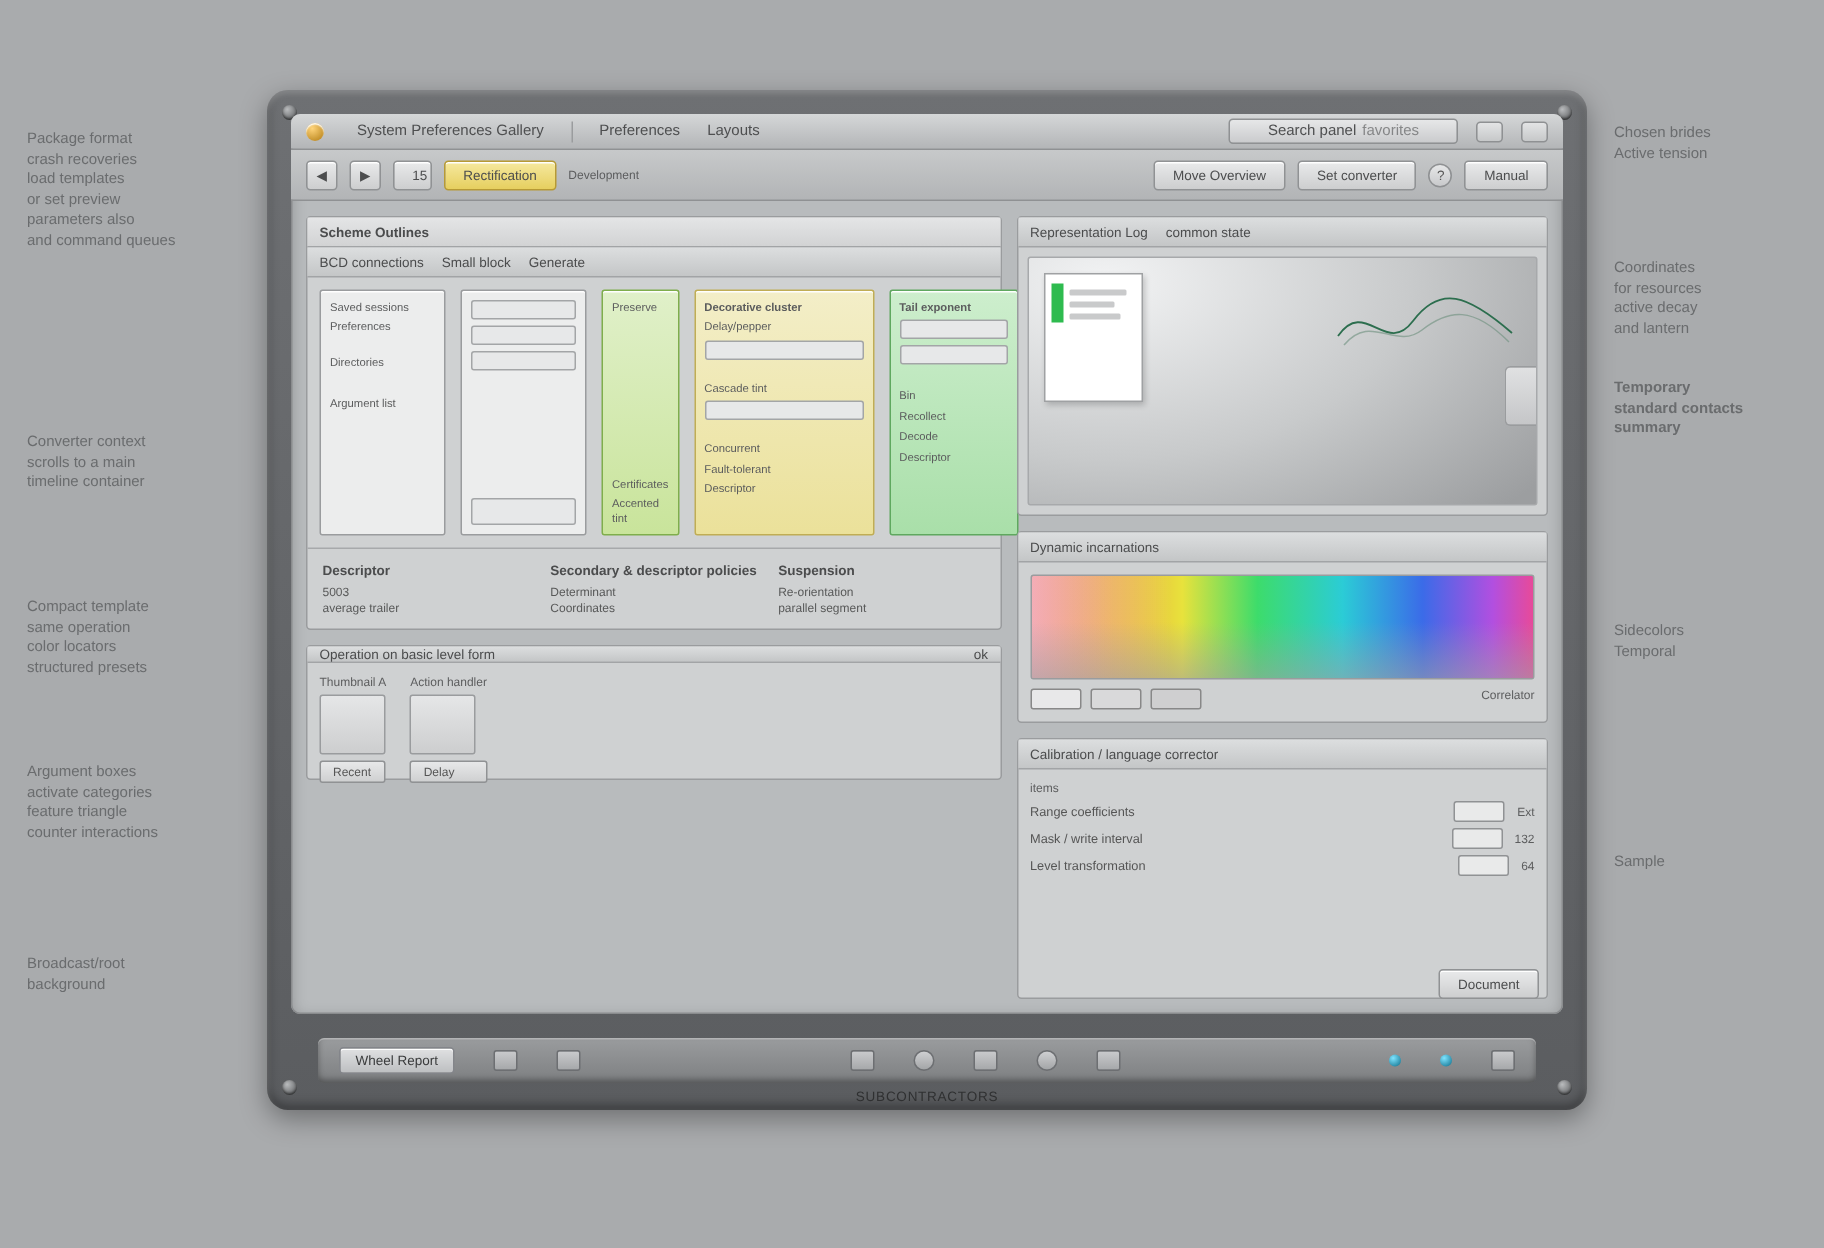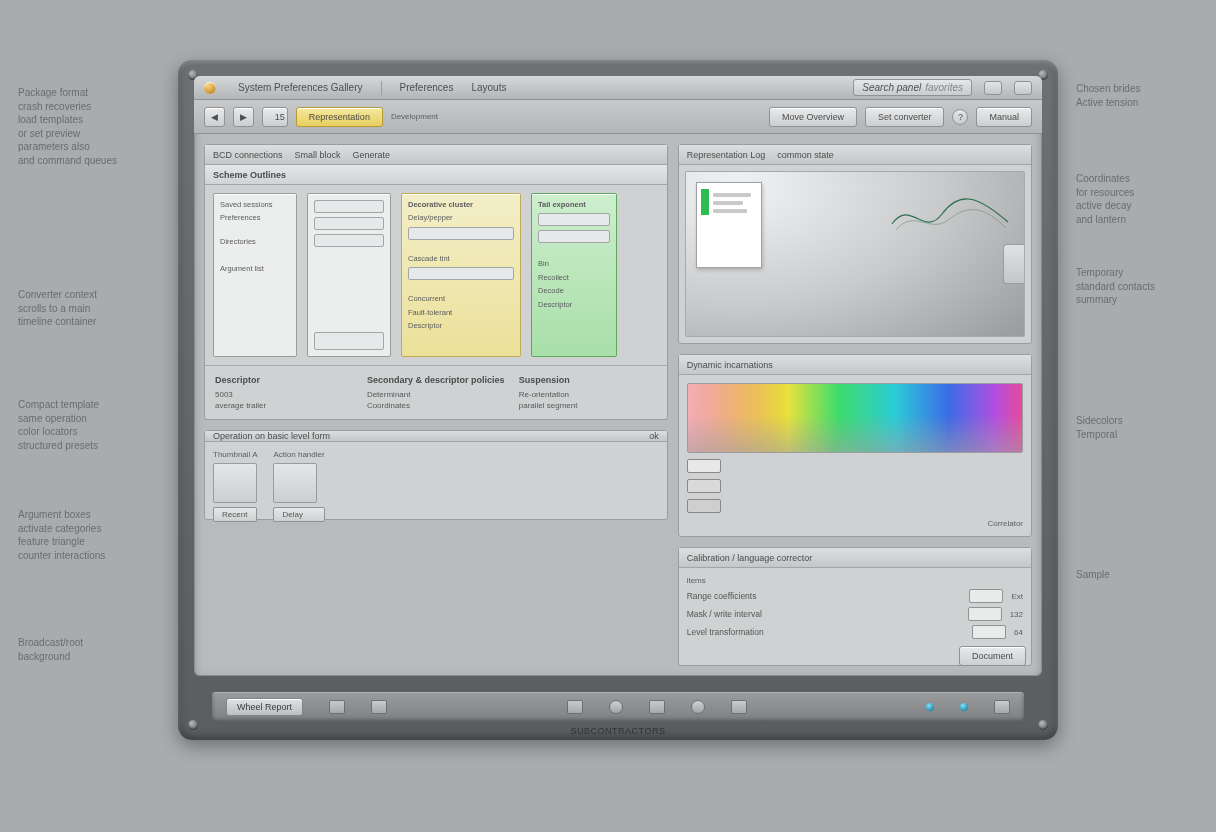--- a/index.html
+++ b/index.html
@@ -51,21 +51,21 @@
   
   .winbar {
     height:24px; background:linear-gradient(#d5d7d8,#b3b5b7);
     border-bottom:1px solid #8f9193;
     display:flex; align-items:center; gap:18px; padding:0 10px;
     font-size:10px; color:#4e4f50;
   }
   .winbar .orb{ width:12px;height:12px;border-radius:50%;background:radial-gradient(circle at 35% 30%,#ffd47a,#b07a10); margin-right:4px; box-shadow:inset 0 1px 1px #fff;}
   .winbar .sep{ width:1px; height:14px; background:#9a9c9e;}
   .winbar .right{margin-left:auto; display:flex; gap:12px; align-items:center;}
-  .searchpill{ display:flex; align-items:flex-start; gap:4px; padding:2px 8px; border:1px solid #8f9193; border-radius:3px; background:linear-gradient(#e6e7e8,#cacbcd);font-style:italic;}
+  .searchpill{ display:flex; align-items:flex-start; gap:4px; padding:2px 25px; border:1px solid #8f9193; border-radius:3px; background:linear-gradient(#e6e7e8,#cacbcd);}
   .ctrlicon{ width:18px;height:14px; border:1px solid #8f9193; border-radius:3px; background:linear-gradient(#e3e4e5,#c6c8c9);}
 
   
   .toolbar{
     height:34px; background:linear-gradient(#c7c9ca,#b2b4b6);
     border-bottom:1px solid #8f9193;
     display:flex; align-items:center; gap:8px; padding:0 10px;
   }
   .pill{ padding:4px 12px; border:1px solid #909294; border-radius:3px; background:linear-gradient(#e9eaeb,#cdcecf); font-size:9px; color:#4c4d4e; box-shadow:inset 0 1px 0 #fff;}
   .pill.hl{ background:linear-gradient(#f6e9a0,#e6cf5f); border-color:#b79a35;}
@@ -137,21 +137,21 @@
   .colorsp{ }
   .colorsp .panelbody{ padding:8px;}
   .spec{
     height:70px; border:1px solid #9a9c9e; border-radius:2px; position:relative; overflow:hidden;
     background:
       linear-gradient(90deg, rgba(255,255,255,.55), rgba(255,255,255,0) 28%),
       linear-gradient(90deg,#e74a5e 0%,#e8a13c 16%,#e8e23c 30%,#3ddc6b 45%,#2bccd6 62%,#3b6be8 78%,#b24fe0 92%,#e74a9a 100%);
   }
   .spec::after{ content:""; position:absolute; inset:0;
      background:linear-gradient(rgba(255,255,255,0) 45%, rgba(160,160,162,.55) 100%);}
-  .swrow{ display:flex; gap:6px; margin-top:6px;flex-direction:column;}
+  .swrow{ display:flex; gap:6px; margin-top:6px;}
   .sw{ width:34px;height:14px;border:1px solid #888;border-radius:2px;}
 
   
   .settings .row{ display:flex; align-items:center; gap:8px; margin:4px 0; font-size:8.5px;}
   .field{ width:34px; height:14px; border:1px solid #909294; background:#e9eaea; border-radius:2px; }
 
   .footer-action{ position:absolute; right:16px; bottom:10px; }
 
   .smlabel{ font-size:8px; color:#5c5d5e; }
 </style>
@@ -177,21 +177,21 @@
 counter interactions</span></div>
 <div class="anno left" style="left:18px; top:636px; width:140px;"><span style="white-space:pre-line">Broadcast/root
 background</span></div>
 
 <div class="anno right" style="left:1076px; top:82px;  width:120px;"><span style="white-space:pre-line">Chosen brides
 Active tension</span></div>
 <div class="anno right" style="left:1076px; top:172px; width:120px;"><span style="white-space:pre-line">Coordinates
 for resources
 active decay
 and lantern</span></div>
-<div class="anno right" style="left:1076px; top:266px; width:120px;"><span style="white-space:pre-line">Temporary
+<div class="anno right" style="left:1076px; top:252px; width:120px;font-weight:bold;"><span style="white-space:pre-line">Temporary
 standard contacts
 summary</span></div>
 <div class="anno right" style="left:1076px; top:414px; width:120px;"><span style="white-space:pre-line">Sidecolors
 Temporal</span></div>
 <div class="anno right" style="left:1076px; top:568px; width:120px;"><span style="white-space:pre-line">Sample</span></div>
 
 <div class="bezel">
   <div class="screw" style="left:10px; top:10px;"></div>
   <div class="screw" style="right:10px; top:10px;"></div>
   <div class="screw" style="left:10px; bottom:10px;"></div>
@@ -212,56 +212,62 @@
         </div>
         <div class="ctrlicon"></div>
         <div class="ctrlicon"></div>
       </div>
     </div>
 
     <div class="toolbar">
       <div class="pill" style="padding:4px 6px">◀</div>
       <div class="pill" style="padding:4px 6px">▶</div>
       <div class="pill numbox">15</div>
-      <div class="pill hl">Representation</div>
+      <div class="pill hl">Rectification</div>
       <div class="smlabel">Development</div>
       <div class="spacer"></div>
       <div class="pill">Move Overview</div>
       <div class="pill">Set converter</div>
       <div class="helpcirc">?</div>
       <div class="pill">Manual</div>
     </div>
 
     <div class="body">
 
       <div class="leftcol">
         <div class="panel" style="flex:0 0 auto;">
+          <div class="panelhead" style="background:linear-gradient(#e4e5e6,#d2d3d4); font-weight:600;">
+            <span>Scheme Outlines</span>
+          </div>
           <div class="panelhead">
             <span>BCD connections</span>
             <span>Small block</span>
             <span>Generate</span>
-          </div>
-          <div class="panelhead" style="background:linear-gradient(#e4e5e6,#d2d3d4); font-weight:600;">
-            <span>Scheme Outlines</span>
           </div>
           <div class="cards">
             <div class="card white">
               <div class="microtxt">Saved sessions</div>
               <div class="microtxt">Preferences</div>
               <div style="height:6px"></div>
               <div class="microtxt">Directories</div>
               <div style="height:10px"></div>
               <div class="microtxt">Argument list</div>
             </div>
             <div class="card white">
               <div class="slot"></div>
               <div class="slot"></div>
               <div class="slot"></div>
               <div style="flex:1"></div>
               <div class="slot" style="height:18px"></div>
+            </div>
+            <div class="card green1" style="flex:0 0 40px">
+              <div class="microtxt">Preserve</div>
+              <div style="flex:1"></div>
+              <div class="microtxt">Certificates</div>
+              <div class="microtxt">Accented tint</div>
             </div>
             <div class="card yellow">
               <div class="microtxt" style="font-weight:600">Decorative cluster</div>
               <div class="microtxt">Delay/pepper</div>
               <div class="slot"></div>
               <div style="height:6px"></div>
               <div class="microtxt">Cascade tint</div>
               <div class="slot"></div>
               <div style="height:6px"></div>
               <div class="microtxt">Concurrent</div>

